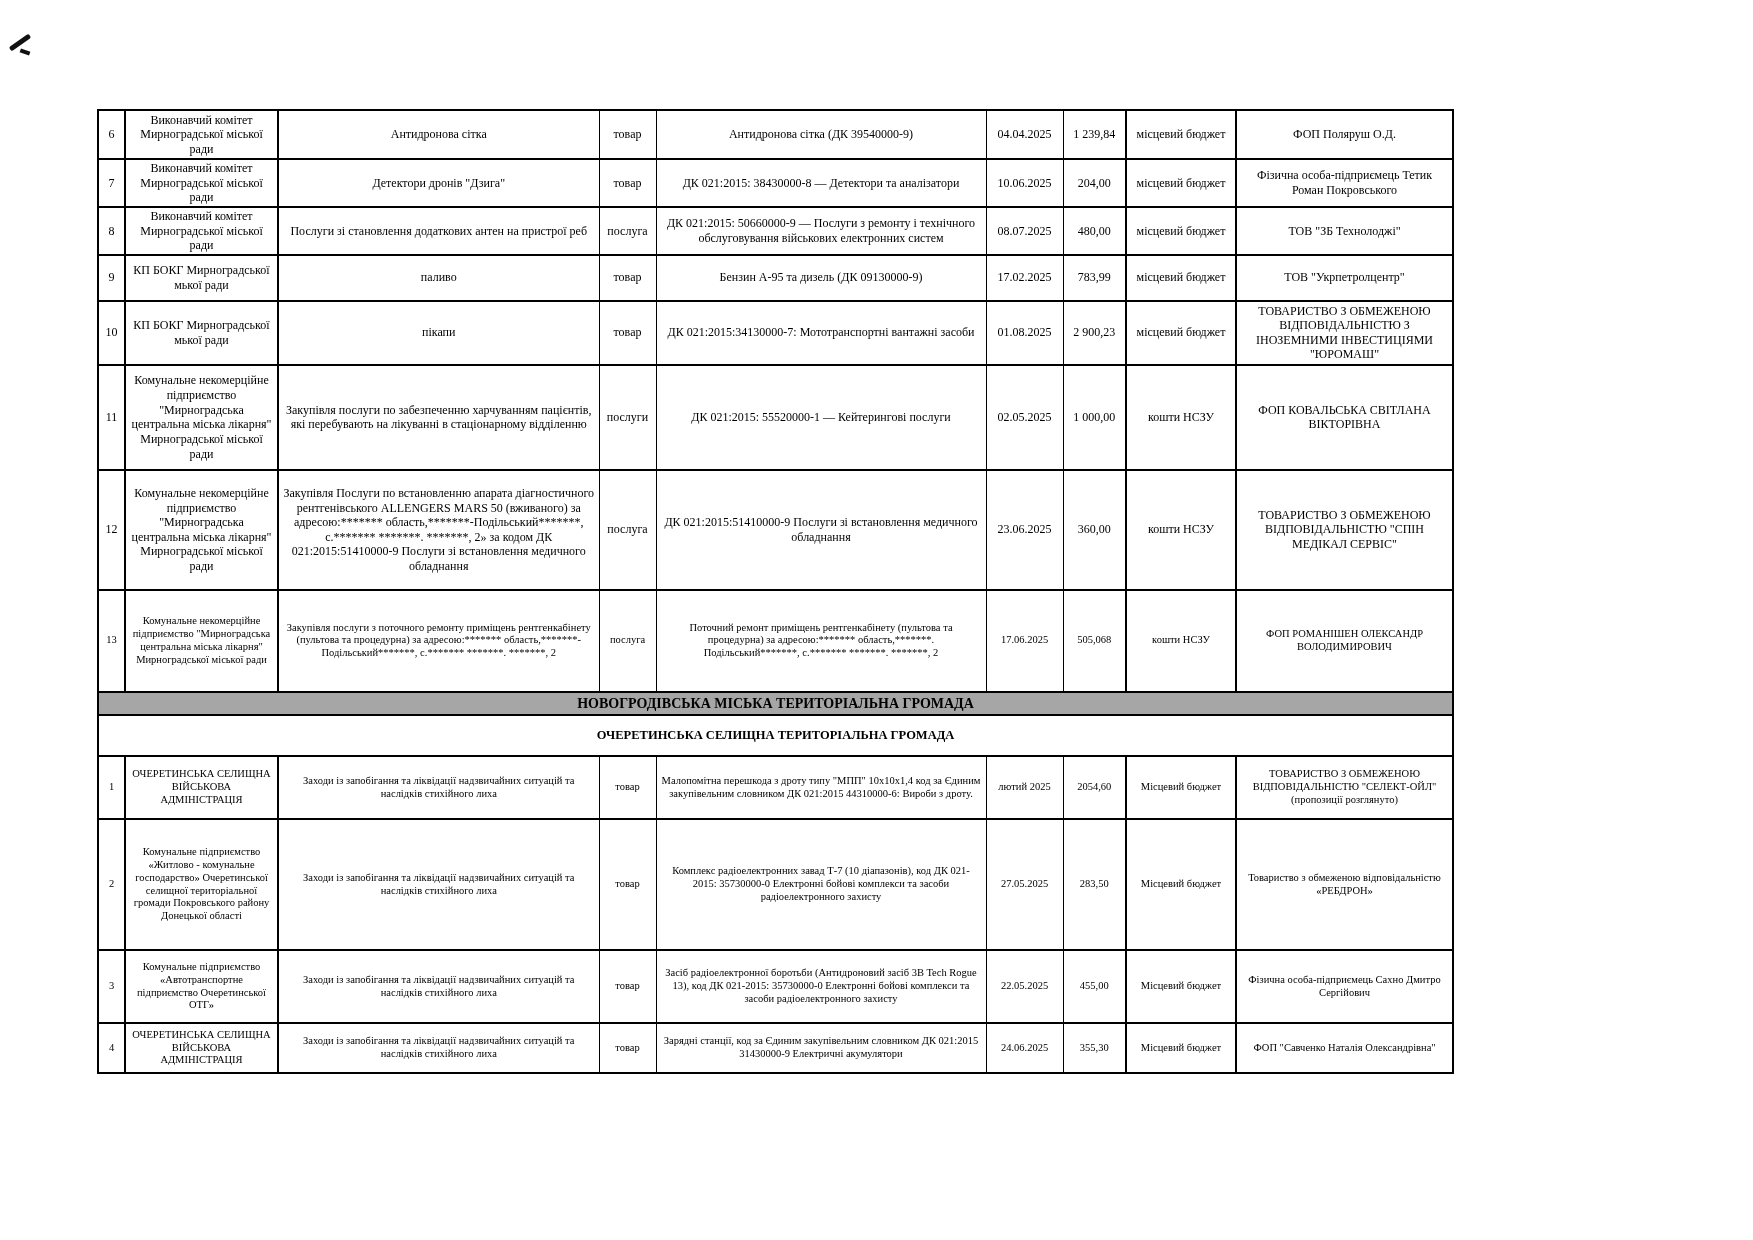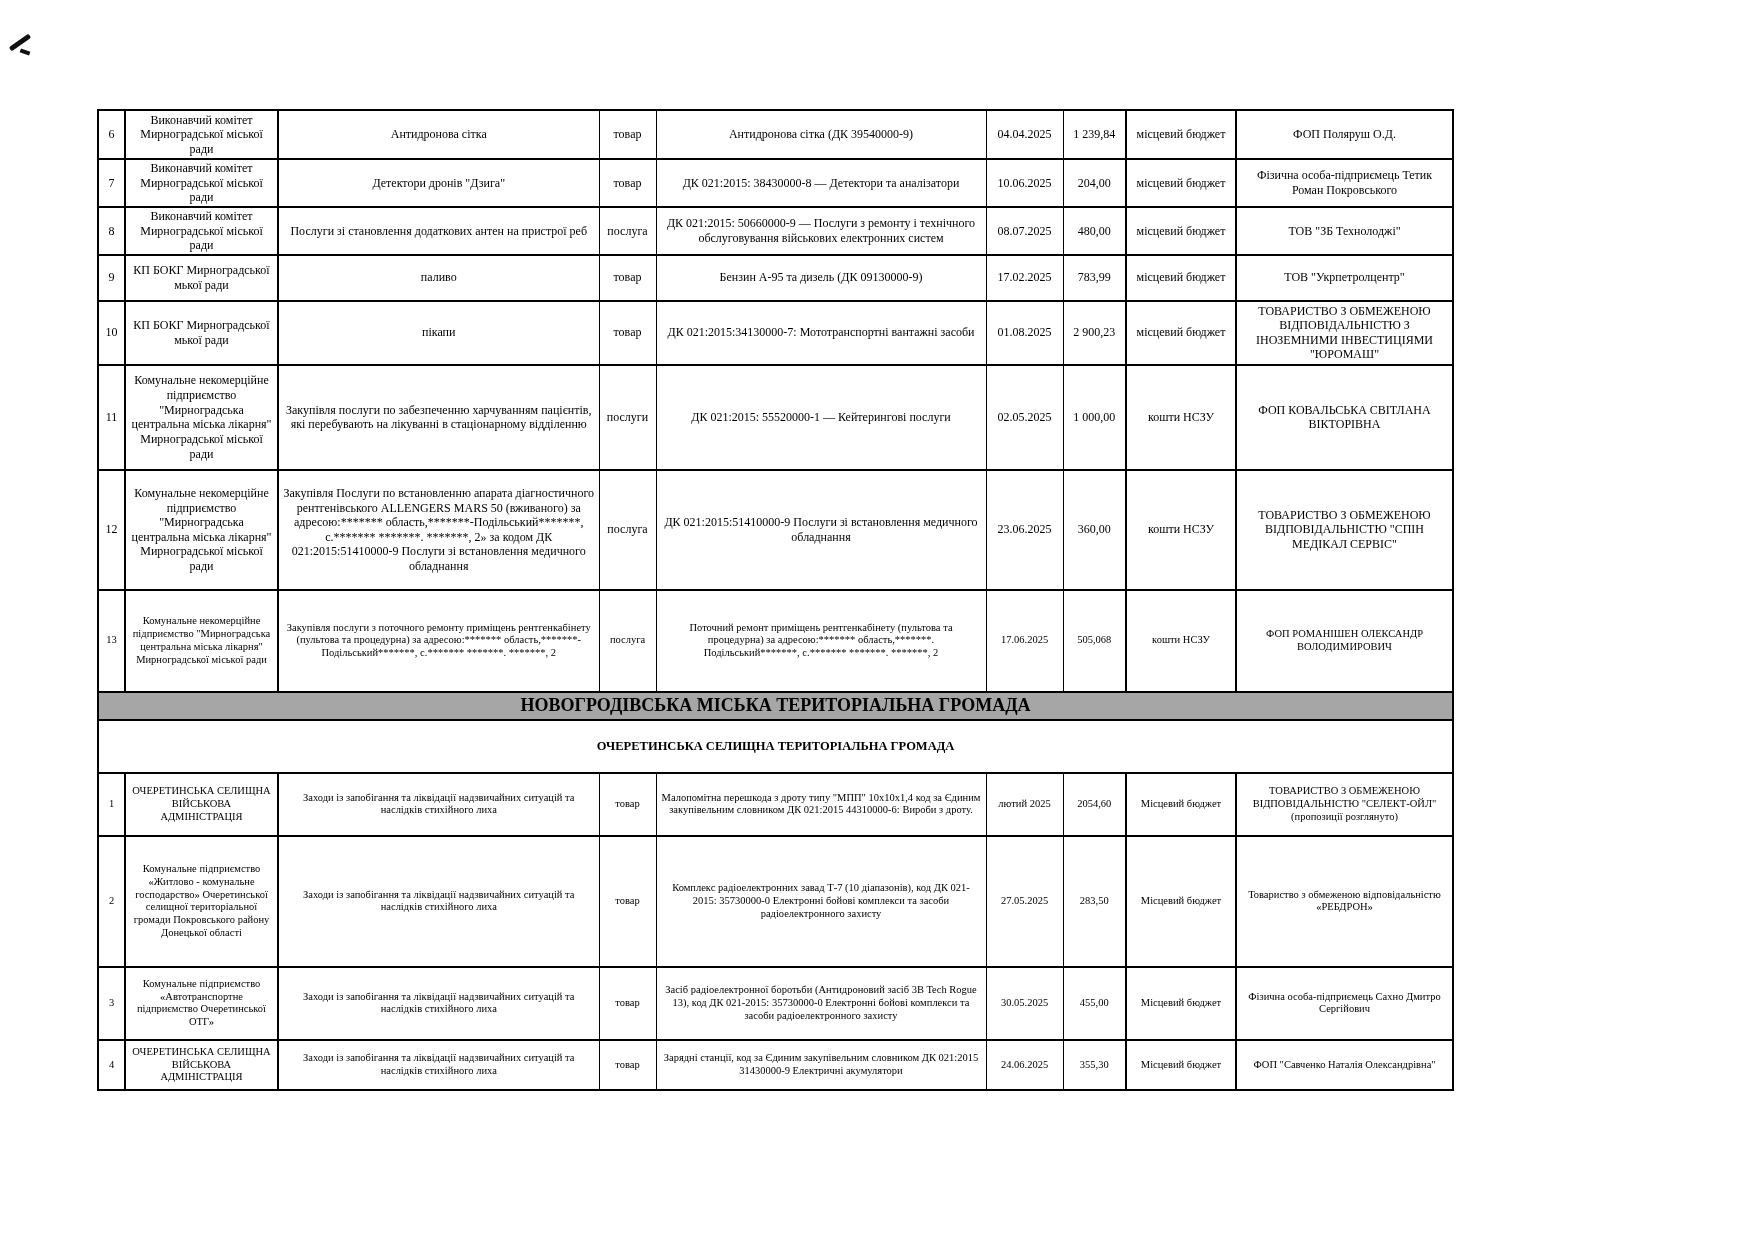--- a/index.html
+++ b/index.html
@@ -23,24 +23,24 @@
   td{
     border:1px solid #000;border-top-width:2px;border-bottom-width:2px;
     text-align:center;vertical-align:middle;padding:1px 4px;
     font-size:12px;line-height:1.22;overflow:hidden;word-wrap:break-word;
   }
   .bl2{border-left-width:2px}
   .br2{border-right-width:2px}
   tr.sm td{font-size:10.5px}
   tr.bt td{font-size:10.5px}
   tr.secbar td{
-    background:#a6a6a6;font-weight:bold;font-size:18px;padding:2px 4px;
+    background:#a6a6a6;font-weight:bold;font-size:14px;padding:2px 4px;
   }
   tr.note td{font-size:11px;padding:2px 4px}
-  tr.sec2 td{font-weight:bold;font-size:12.5px;padding:18px 4px}
+  tr.sec2 td{font-weight:bold;font-size:12.5px;padding:12px 4px}
 </style>
 </head>
 <body>
 
 <div class="scan-mark"></div>
 <div class="scan-mark2"></div>
 
 <table class="proc">
   <colgroup>
     <col style="width:27px">
@@ -183,21 +183,21 @@
     <td class="bl2 br2">Місцевий бюджет</td>
     <td>Товариство з обмеженою відповідальністю «РЕБДРОН»</td>
   </tr>
 
   <tr class="bt" style="height:73px">
     <td>3</td>
     <td class="bl2 br2">Комунальне  підприємство «Автотранспортне підприємство Очеретинської ОТГ»</td>
     <td>Заходи із запобігання та ліквідації надзвичайних  ситуацій та наслідків стихійного лиха</td>
     <td>товар</td>
     <td>Засіб радіоелектронної боротьби (Антидроновий засіб 3B Tech Rogue 13), код ДК 021-2015: 35730000-0 Електронні бойові комплекси та засоби радіоелектронного захисту</td>
-    <td>30.05.2025</td>
+    <td>22.05.2025</td>
     <td>455,00</td>
     <td class="bl2 br2">Місцевий бюджет</td>
     <td>Фізична особа-підприємець Сахно Дмитро Сергійович</td>
   </tr>
 
   <tr class="bt" style="height:50px">
     <td>4</td>
     <td class="bl2 br2">ОЧЕРЕТИНСЬКА СЕЛИЩНА ВІЙСЬКОВА АДМІНІСТРАЦІЯ</td>
     <td>Заходи із запобігання та ліквідації надзвичайних  ситуацій та наслідків стихійного лиха</td>
     <td>товар</td>

